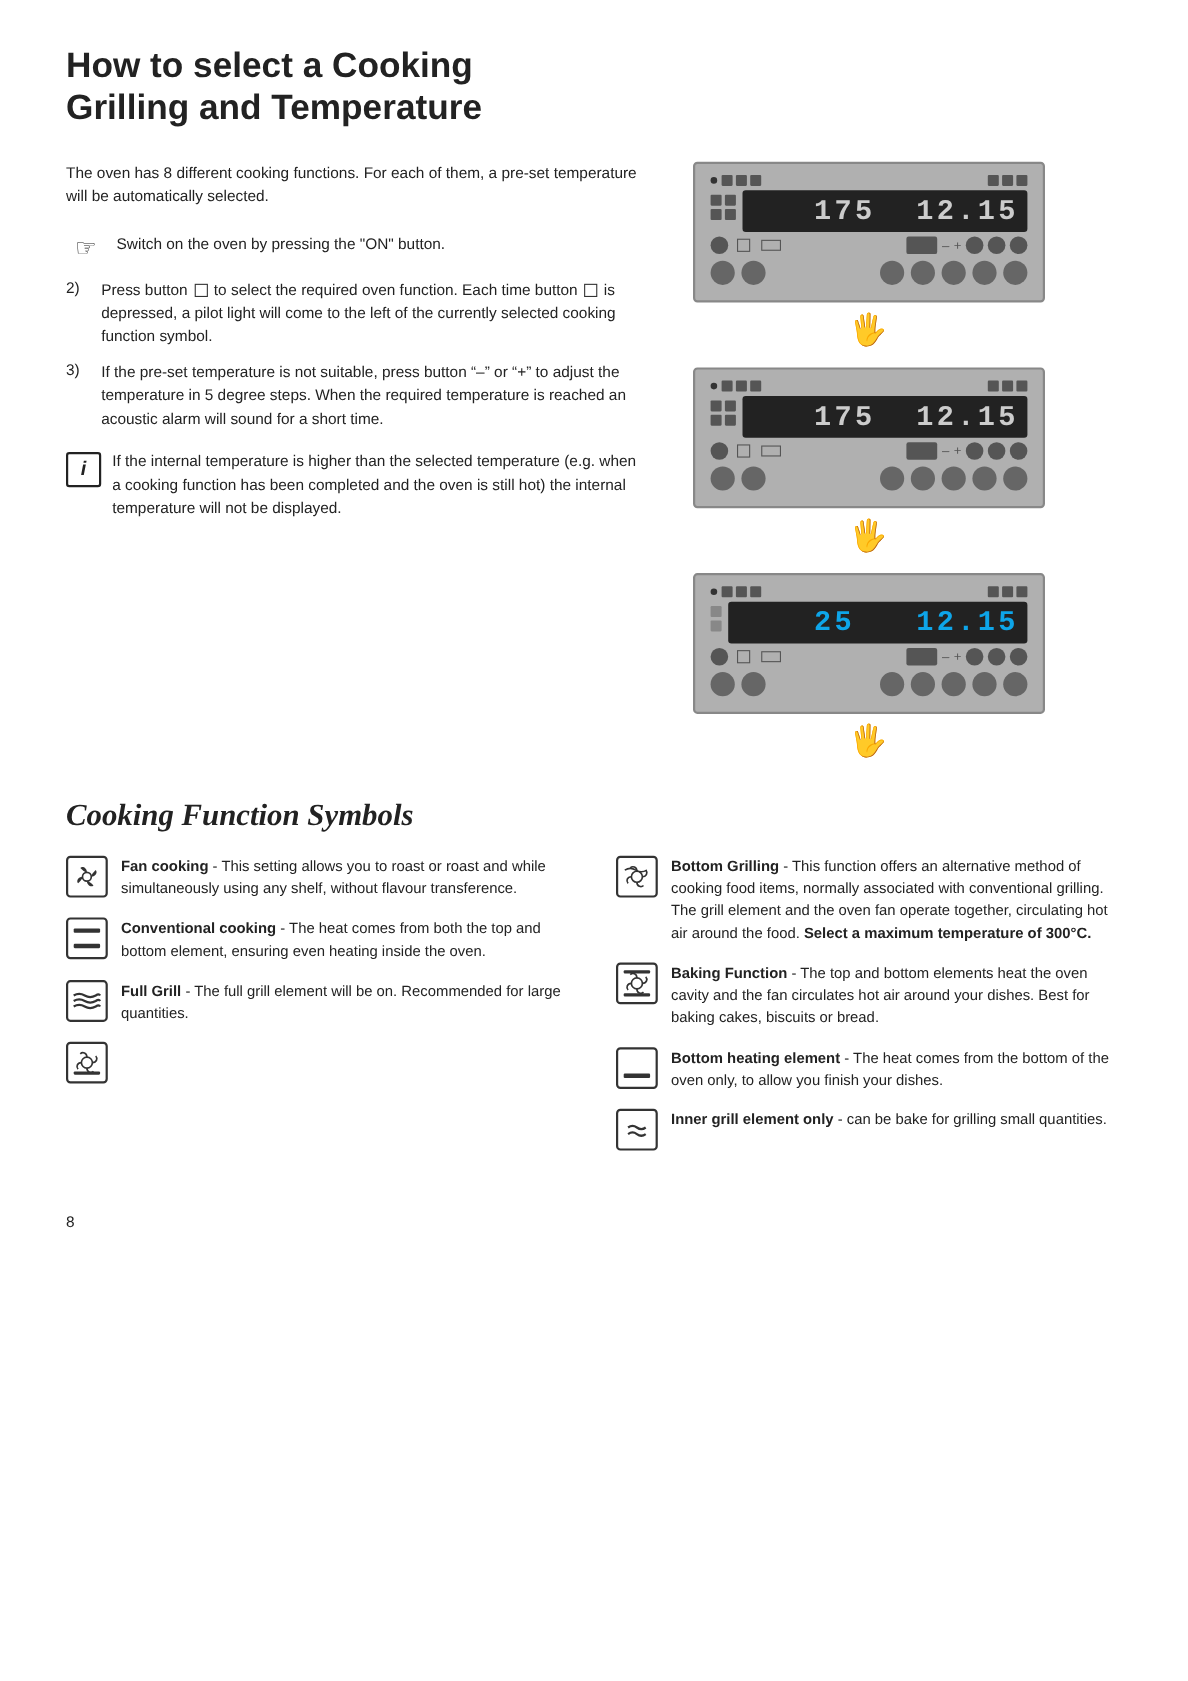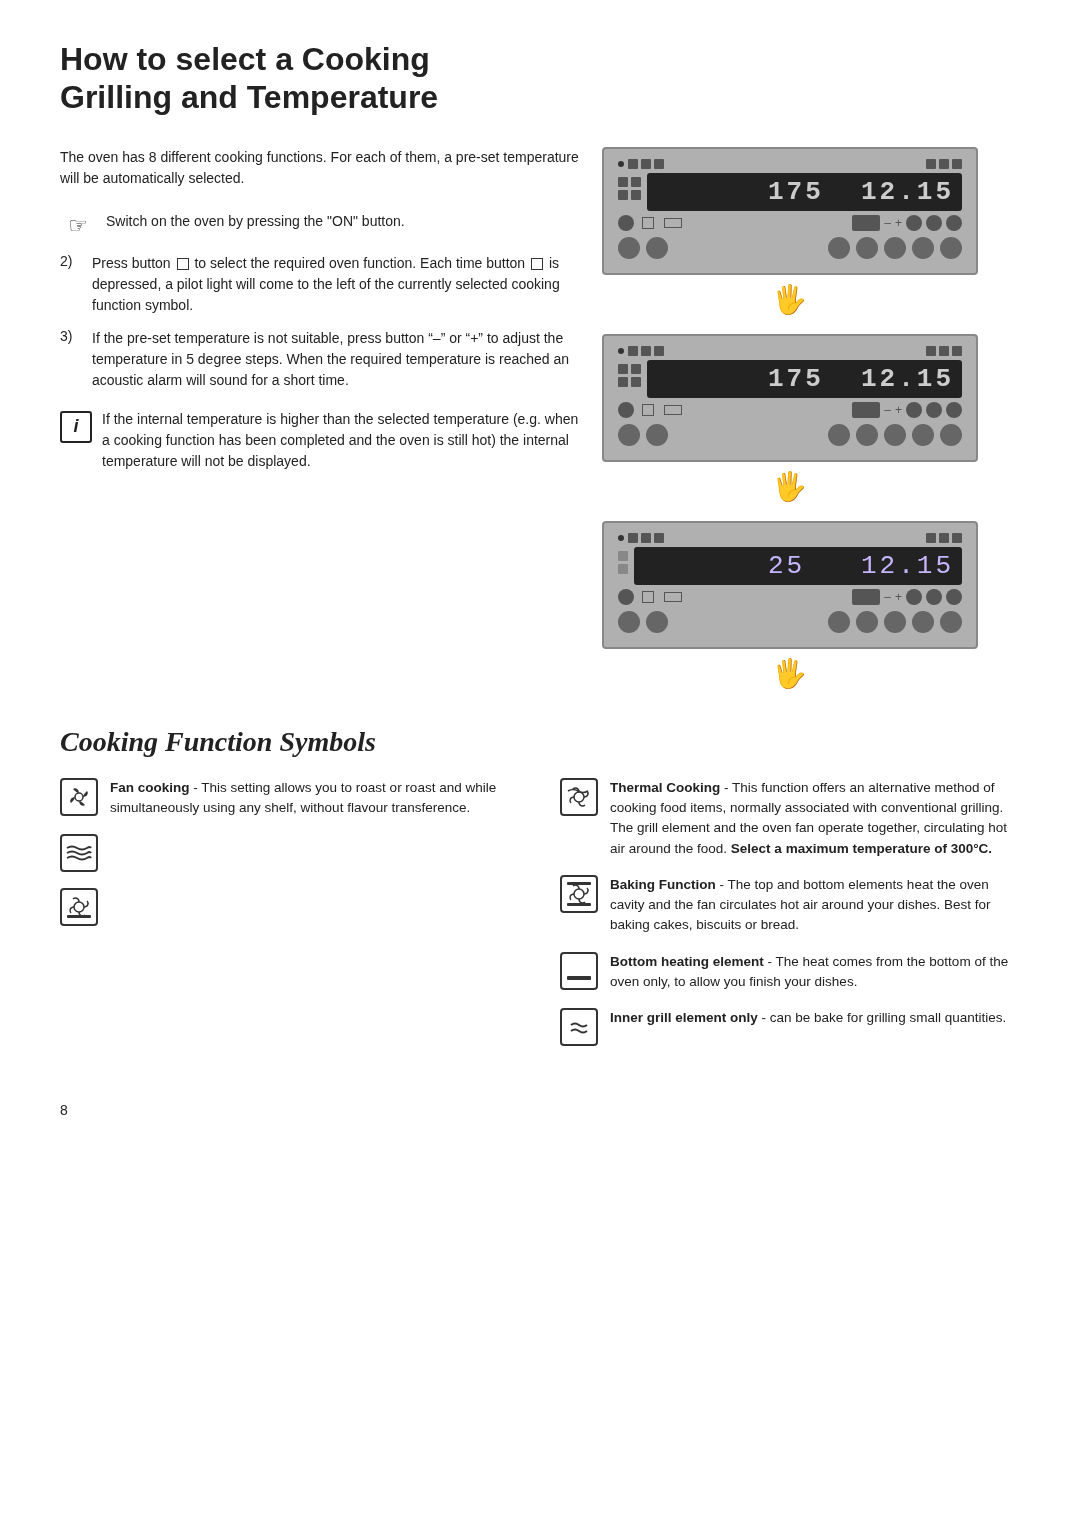--- a/index.html
+++ b/index.html
@@ -96,21 +96,21 @@
       align-items: center;
       justify-content: center;
     }
 
     
     .oven-display {
       background: #b0b0b0;
       border: 2px solid #888;
       border-radius: 4px;
       padding: 10px 14px 14px 14px;
-      width: 376px;
+      width: 320px;
     }
 
     .oven-top-row {
       display: flex;
       gap: 4px;
       margin-bottom: 4px;
       align-items: center;
     }
 
     .oven-dot {
@@ -438,21 +438,21 @@
         <div style="display:flex; gap:6px; margin-bottom:4px;">
           <div style="display:flex; flex-direction:column; gap:3px; padding-top:4px;">
             <div style="display:flex; gap:3px;">
               <div class="oven-small-sq" style="background:#888;"></div>
             </div>
             <div style="display:flex; gap:3px;">
               <div class="oven-small-sq" style="background:#888;"></div>
             </div>
           </div>
           <div style="flex:1; background:#222; border-radius:3px; padding:4px 8px; display:flex; align-items:center; justify-content:flex-end;">
-            <span style="color:#c4b5fd; font-size:26px; font-weight:normal; font-family:'Courier New',monospace; letter-spacing:3px;">25 &nbsp;&nbsp;12.15</span>
+            <span style="color:#0ea5e9; font-size:26px; font-weight:bold; font-family:'Courier New',monospace; letter-spacing:3px;">25 &nbsp;&nbsp;12.15</span>
           </div>
         </div>
         <div class="oven-icon-row">
           <span class="ov-btn-sm"></span>
           <div class="inline-sq" style="border-color:#555;"></div>
           <div class="inline-sq" style="border-color:#555; width:18px; height:10px;"></div>
           <span style="flex:1"></span>
           <div style="display:flex; gap:4px; align-items:center;">
             <span class="ov-btn-rect"></span>
             <span style="color:#555; font-size:12px;">–</span>
@@ -492,29 +492,45 @@
           <path d="M14 18 C14 22 18 24 20 22 C18 20 16 18 14 18Z" fill="#333"></path>
           <path d="M10 14 C6 14 4 18 6 20 C8 18 10 16 10 14Z" fill="#333"></path>
         </svg>
       </div>
       <p class="func-text">
         <b>Fan cooking</b>
         <span> - This setting allows you to roast or roast and while simultaneously using any shelf, without flavour transference.</span>
       </p>
     </div>
 
+    <div class="func-item">
+      <div class="func-icon-box">
+        <svg width="28" height="20" viewBox="0 0 28 20" fill="none">
+          <rect x="2" y="1" width="24" height="4" rx="1" fill="#333"></rect>
+          <rect x="2" y="15" width="24" height="4" rx="1" fill="#333"></rect>
+        </svg>
+      </div>
+      <p class="func-text">
+        <b>Conventional cooking</b>
+        <span> - The heat comes from both the top and bottom element, ensuring even heating inside the oven.</span>
+      </p>
+    </div>
 
     <div class="func-item">
       <div class="func-icon-box">
         <svg width="28" height="20" viewBox="0 0 28 20" fill="none">
           <path d="M2 5 Q7 2 12 5 Q17 8 22 5 Q25 3 26 5" stroke="#333" stroke-width="2" fill="none"></path>
           <path d="M2 10 Q7 7 12 10 Q17 13 22 10 Q25 8 26 10" stroke="#333" stroke-width="2" fill="none"></path>
           <path d="M2 15 Q7 12 12 15 Q17 18 22 15 Q25 13 26 15" stroke="#333" stroke-width="2" fill="none"></path>
         </svg>
       </div>
+      <p class="func-text">
+        <b>Full Grill</b>
+        <span> - The full grill element will be on. Recommended for large quantities.</span>
+      </p>
     </div>
 
     <div class="func-item">
       <div class="func-icon-box">
         <svg width="28" height="28" viewBox="0 0 28 28" fill="none">
           <circle cx="14" cy="14" r="5" stroke="#333" stroke-width="1.5" fill="none"></circle>
           <path d="M14 9 C14 5 10 4 8 6" stroke="#333" stroke-width="1.5" fill="none"></path>
           <path d="M19 14 C23 14 24 10 22 8" stroke="#333" stroke-width="1.5" fill="none"></path>
           <path d="M14 19 C14 23 18 24 20 22" stroke="#333" stroke-width="1.5" fill="none"></path>
           <path d="M9 14 C5 14 4 18 6 20" stroke="#333" stroke-width="1.5" fill="none"></path>
@@ -532,21 +548,21 @@
         <svg width="28" height="28" viewBox="0 0 28 28" fill="none">
           <circle cx="14" cy="14" r="5" stroke="#333" stroke-width="1.5" fill="none"></circle>
           <path d="M14 9 C14 5 10 4 8 6" stroke="#333" stroke-width="1.5" fill="none"></path>
           <path d="M19 14 C23 14 24 10 22 8" stroke="#333" stroke-width="1.5" fill="none"></path>
           <path d="M14 19 C14 23 18 24 20 22" stroke="#333" stroke-width="1.5" fill="none"></path>
           <path d="M9 14 C5 14 4 18 6 20" stroke="#333" stroke-width="1.5" fill="none"></path>
           <path d="M3 8 Q8 5 13 8 Q18 11 23 8" stroke="#333" stroke-width="1.5" fill="none"></path>
         </svg>
       </div>
       <p class="func-text">
-        <b>Thermal Cooking</b>
+        <b>Bottom Grilling</b>
         <span> - This function offers an alternative method of cooking food items, normally associated with conventional grilling. The grill element and the oven fan operate together, circulating hot air around the food. </span>
         <b>Select a maximum temperature of 300°C.</b>
       </p>
     </div>
 
     <div class="func-item">
       <div class="func-icon-box">
         <svg width="28" height="28" viewBox="0 0 28 28" fill="none">
           <circle cx="14" cy="14" r="5" stroke="#333" stroke-width="1.5" fill="none"></circle>
           <path d="M14 9 C14 5 10 4 8 6" stroke="#333" stroke-width="1.5" fill="none"></path>

